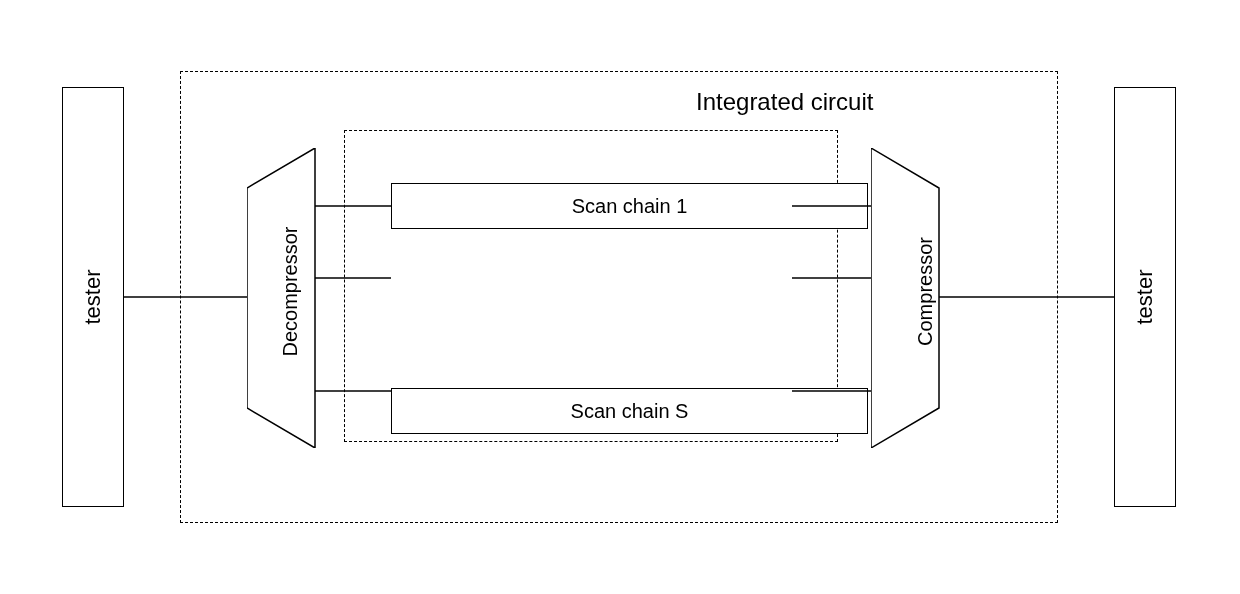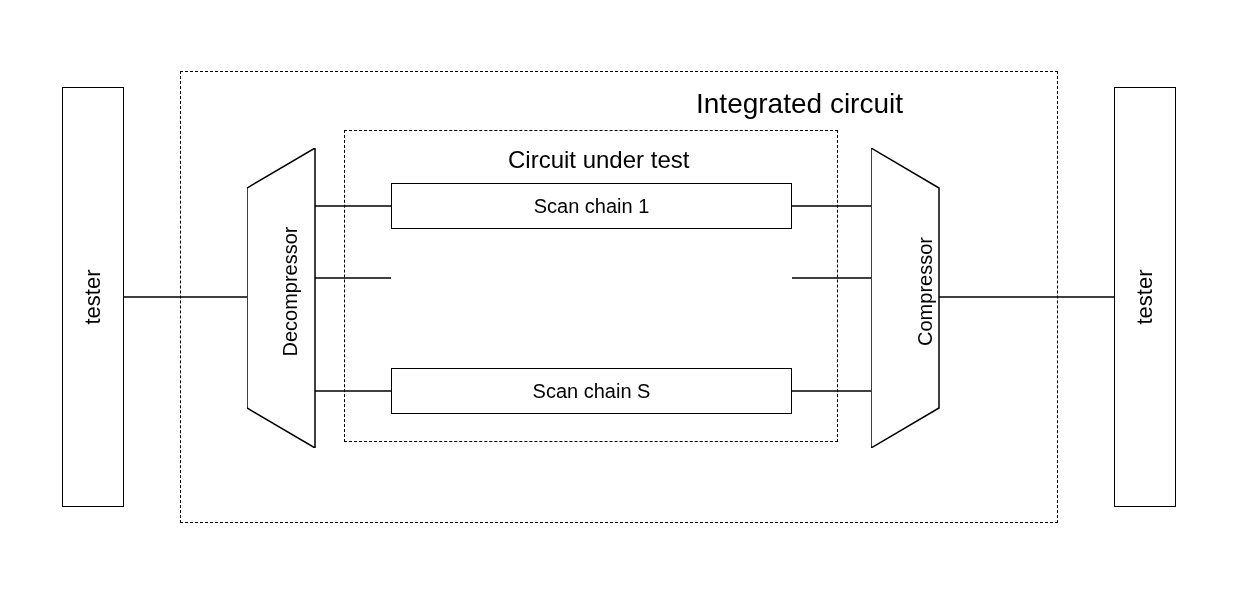--- a/index.html
+++ b/index.html
@@ -49,21 +49,21 @@
       left: 180px;
       top: 71px;
       width: 878px;
       height: 452px;
       border: 1.5px dashed #000;
     }
     .integrated-label {
       position: absolute;
       left: 696px;
       top: 88px;
-      font-size: 28px;
+      font-size: 24px;
     }
     .circuit-under-test {
       position: absolute;
       left: 344px;
       top: 130px;
       width: 494px;
       height: 312px;
       border: 1.5px dashed #000;
     }
     .cut-label {
@@ -74,26 +74,26 @@
     }
     .scan-chain {
       position: absolute;
       border: 1.5px solid #000;
       background: #fff;
       display: flex;
       align-items: center;
       justify-content: center;
       font-size: 20px;
       height: 46px;
-      width: 401px;
+      width: 477px;
       left: 391px;
     }
     .scan-chain-1 { top: 183px; }
     .scan-chain-2 { top: 255px; }
-    .scan-chain-s { top: 368px; }
+    .scan-chain-s { top: 388px; }
     .decompressor {
       position: absolute;
       left: 247px;
       top: 148px;
     }
     .compressor {
       position: absolute;
       left: 871px;
       top: 148px;
     }
@@ -129,21 +129,20 @@
   </div>
 
   <div class="tester-box tester-right">
     <span class="tester-label">tester</span>
   </div>
 
   <div class="integrated-circuit"></div>
   <div class="integrated-label">Integrated circuit</div>
 
   <div class="circuit-under-test"></div>
-  <div class="cut-label">Circuit under test</div>
 
   <div class="decompressor">
     <svg width="70" height="300">
       <polygon points="0,40 68,0 68,300 0,260" fill="#fff" stroke="#000" stroke-width="1.5"></polygon>
     </svg>
   </div>
   <div class="trap-label decomp-label">Decompressor</div>
 
   <div class="compressor">
     <svg width="70" height="300">

